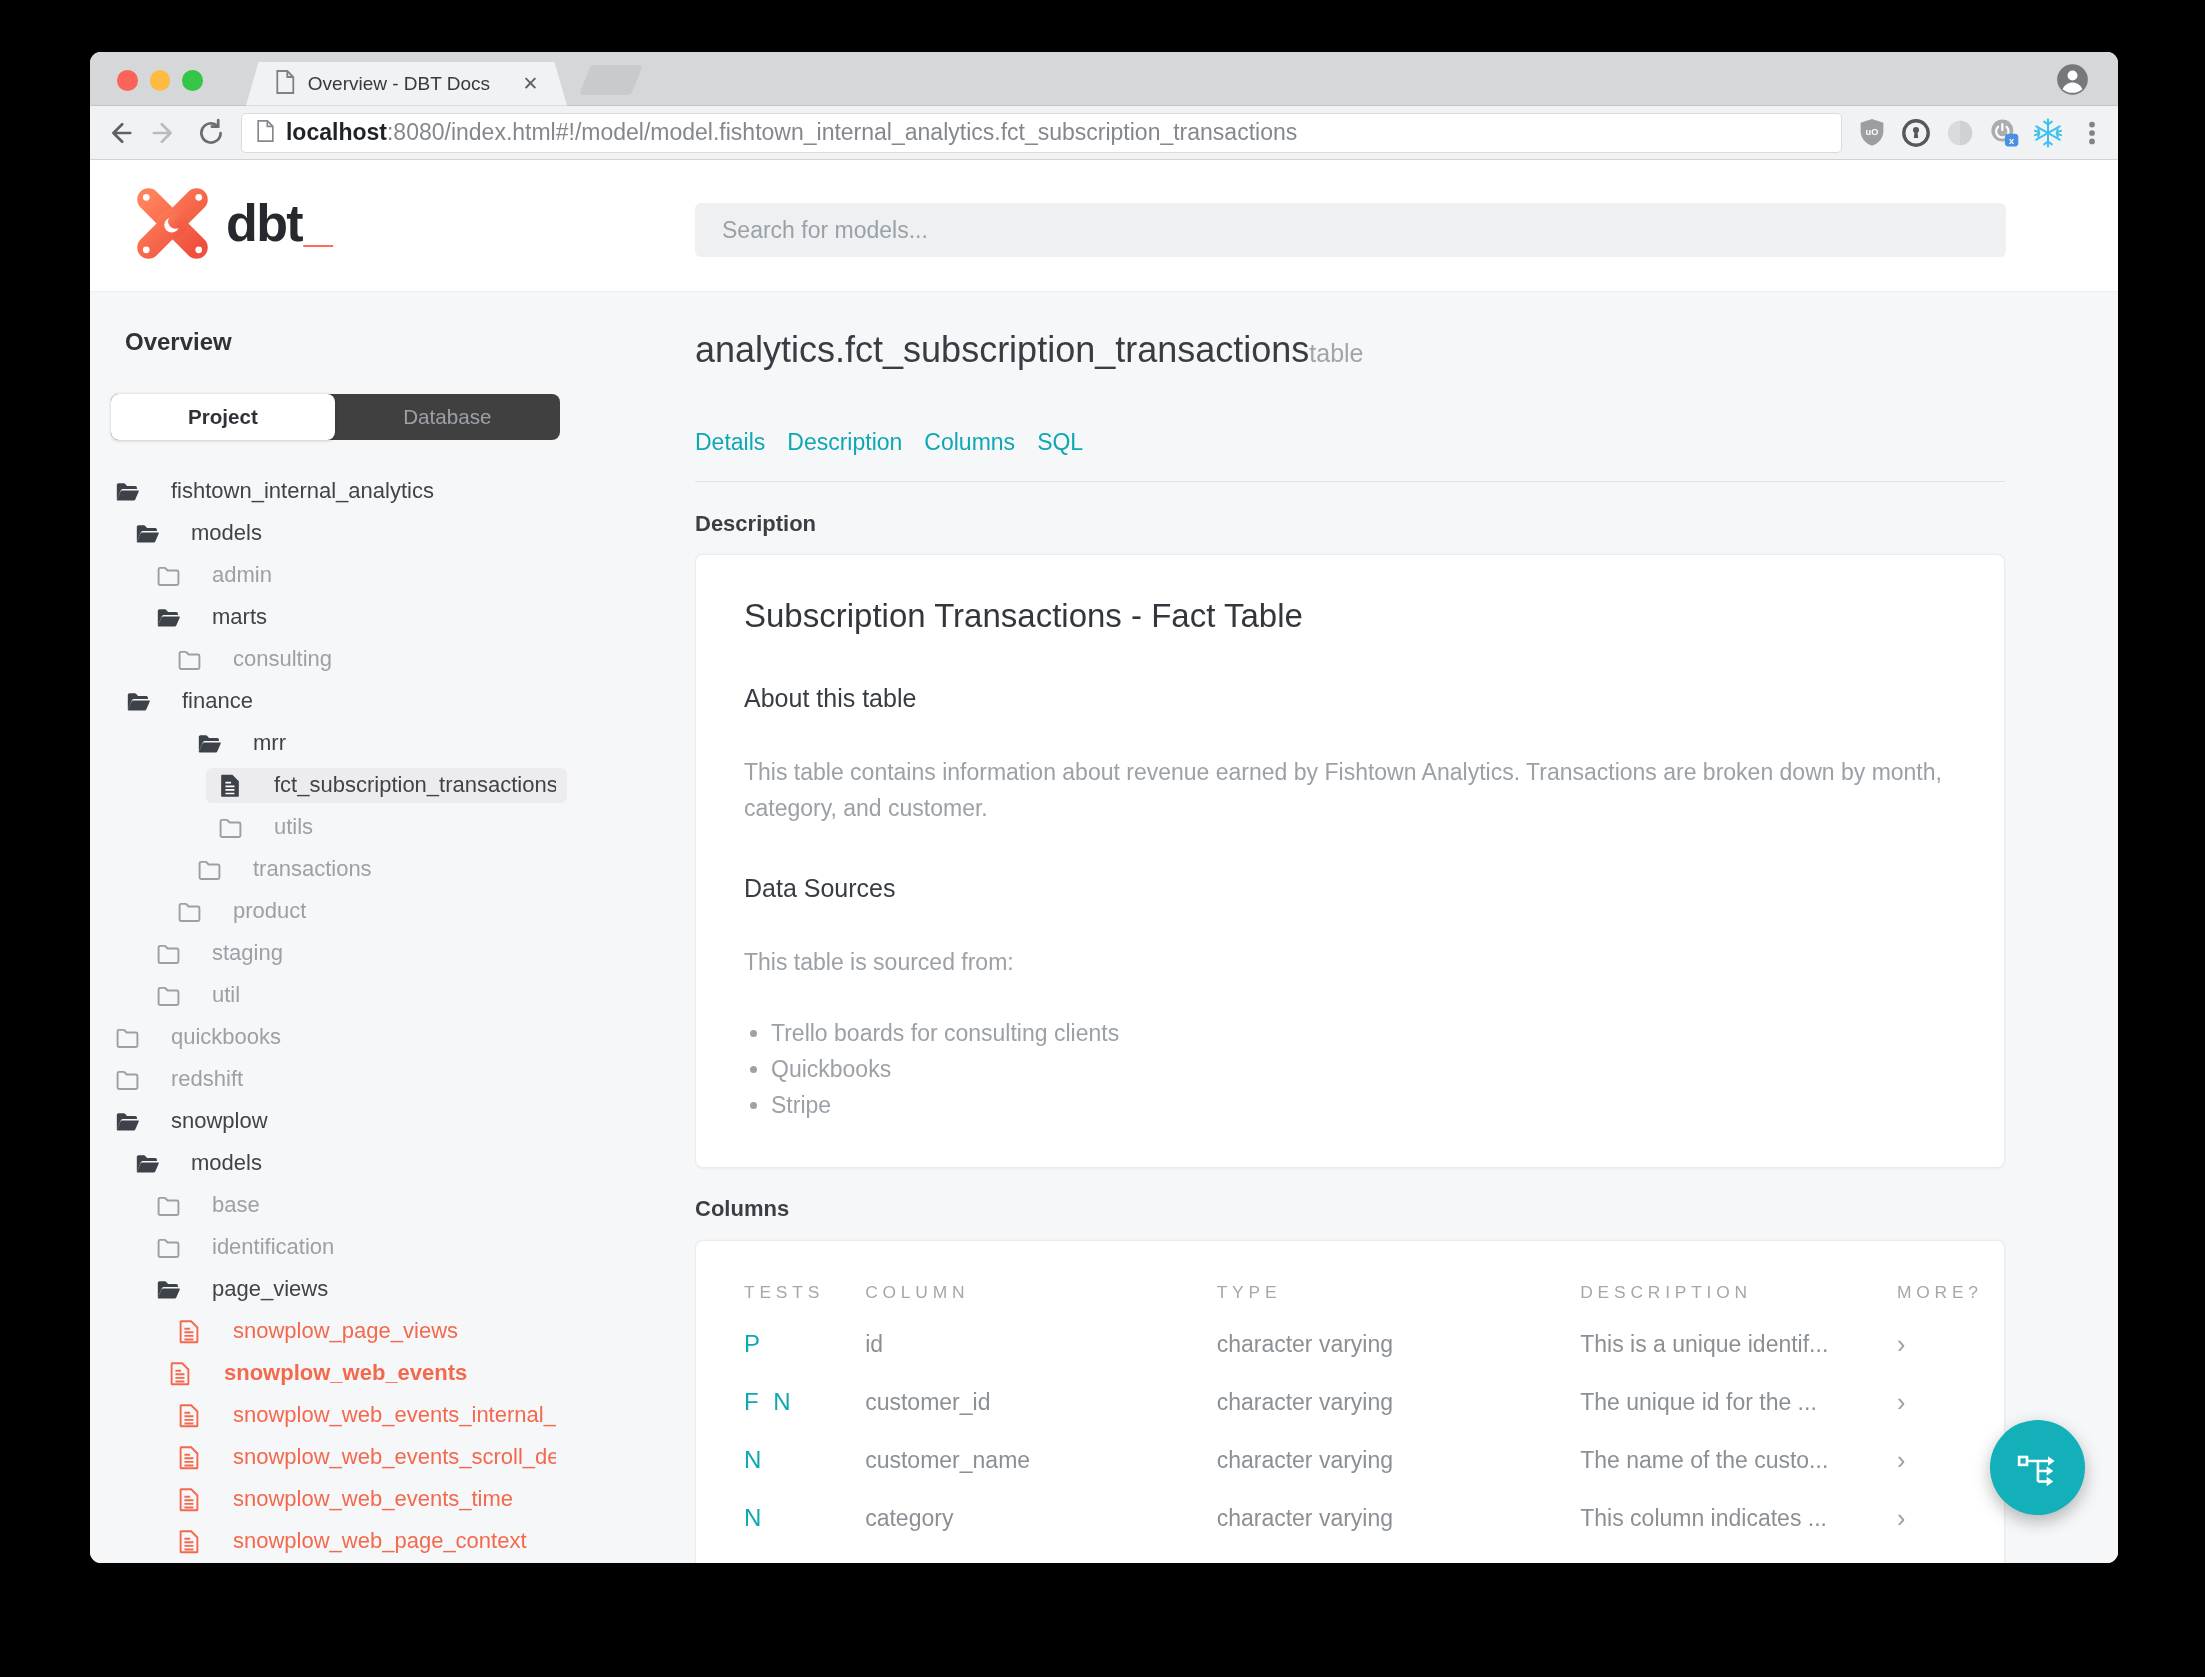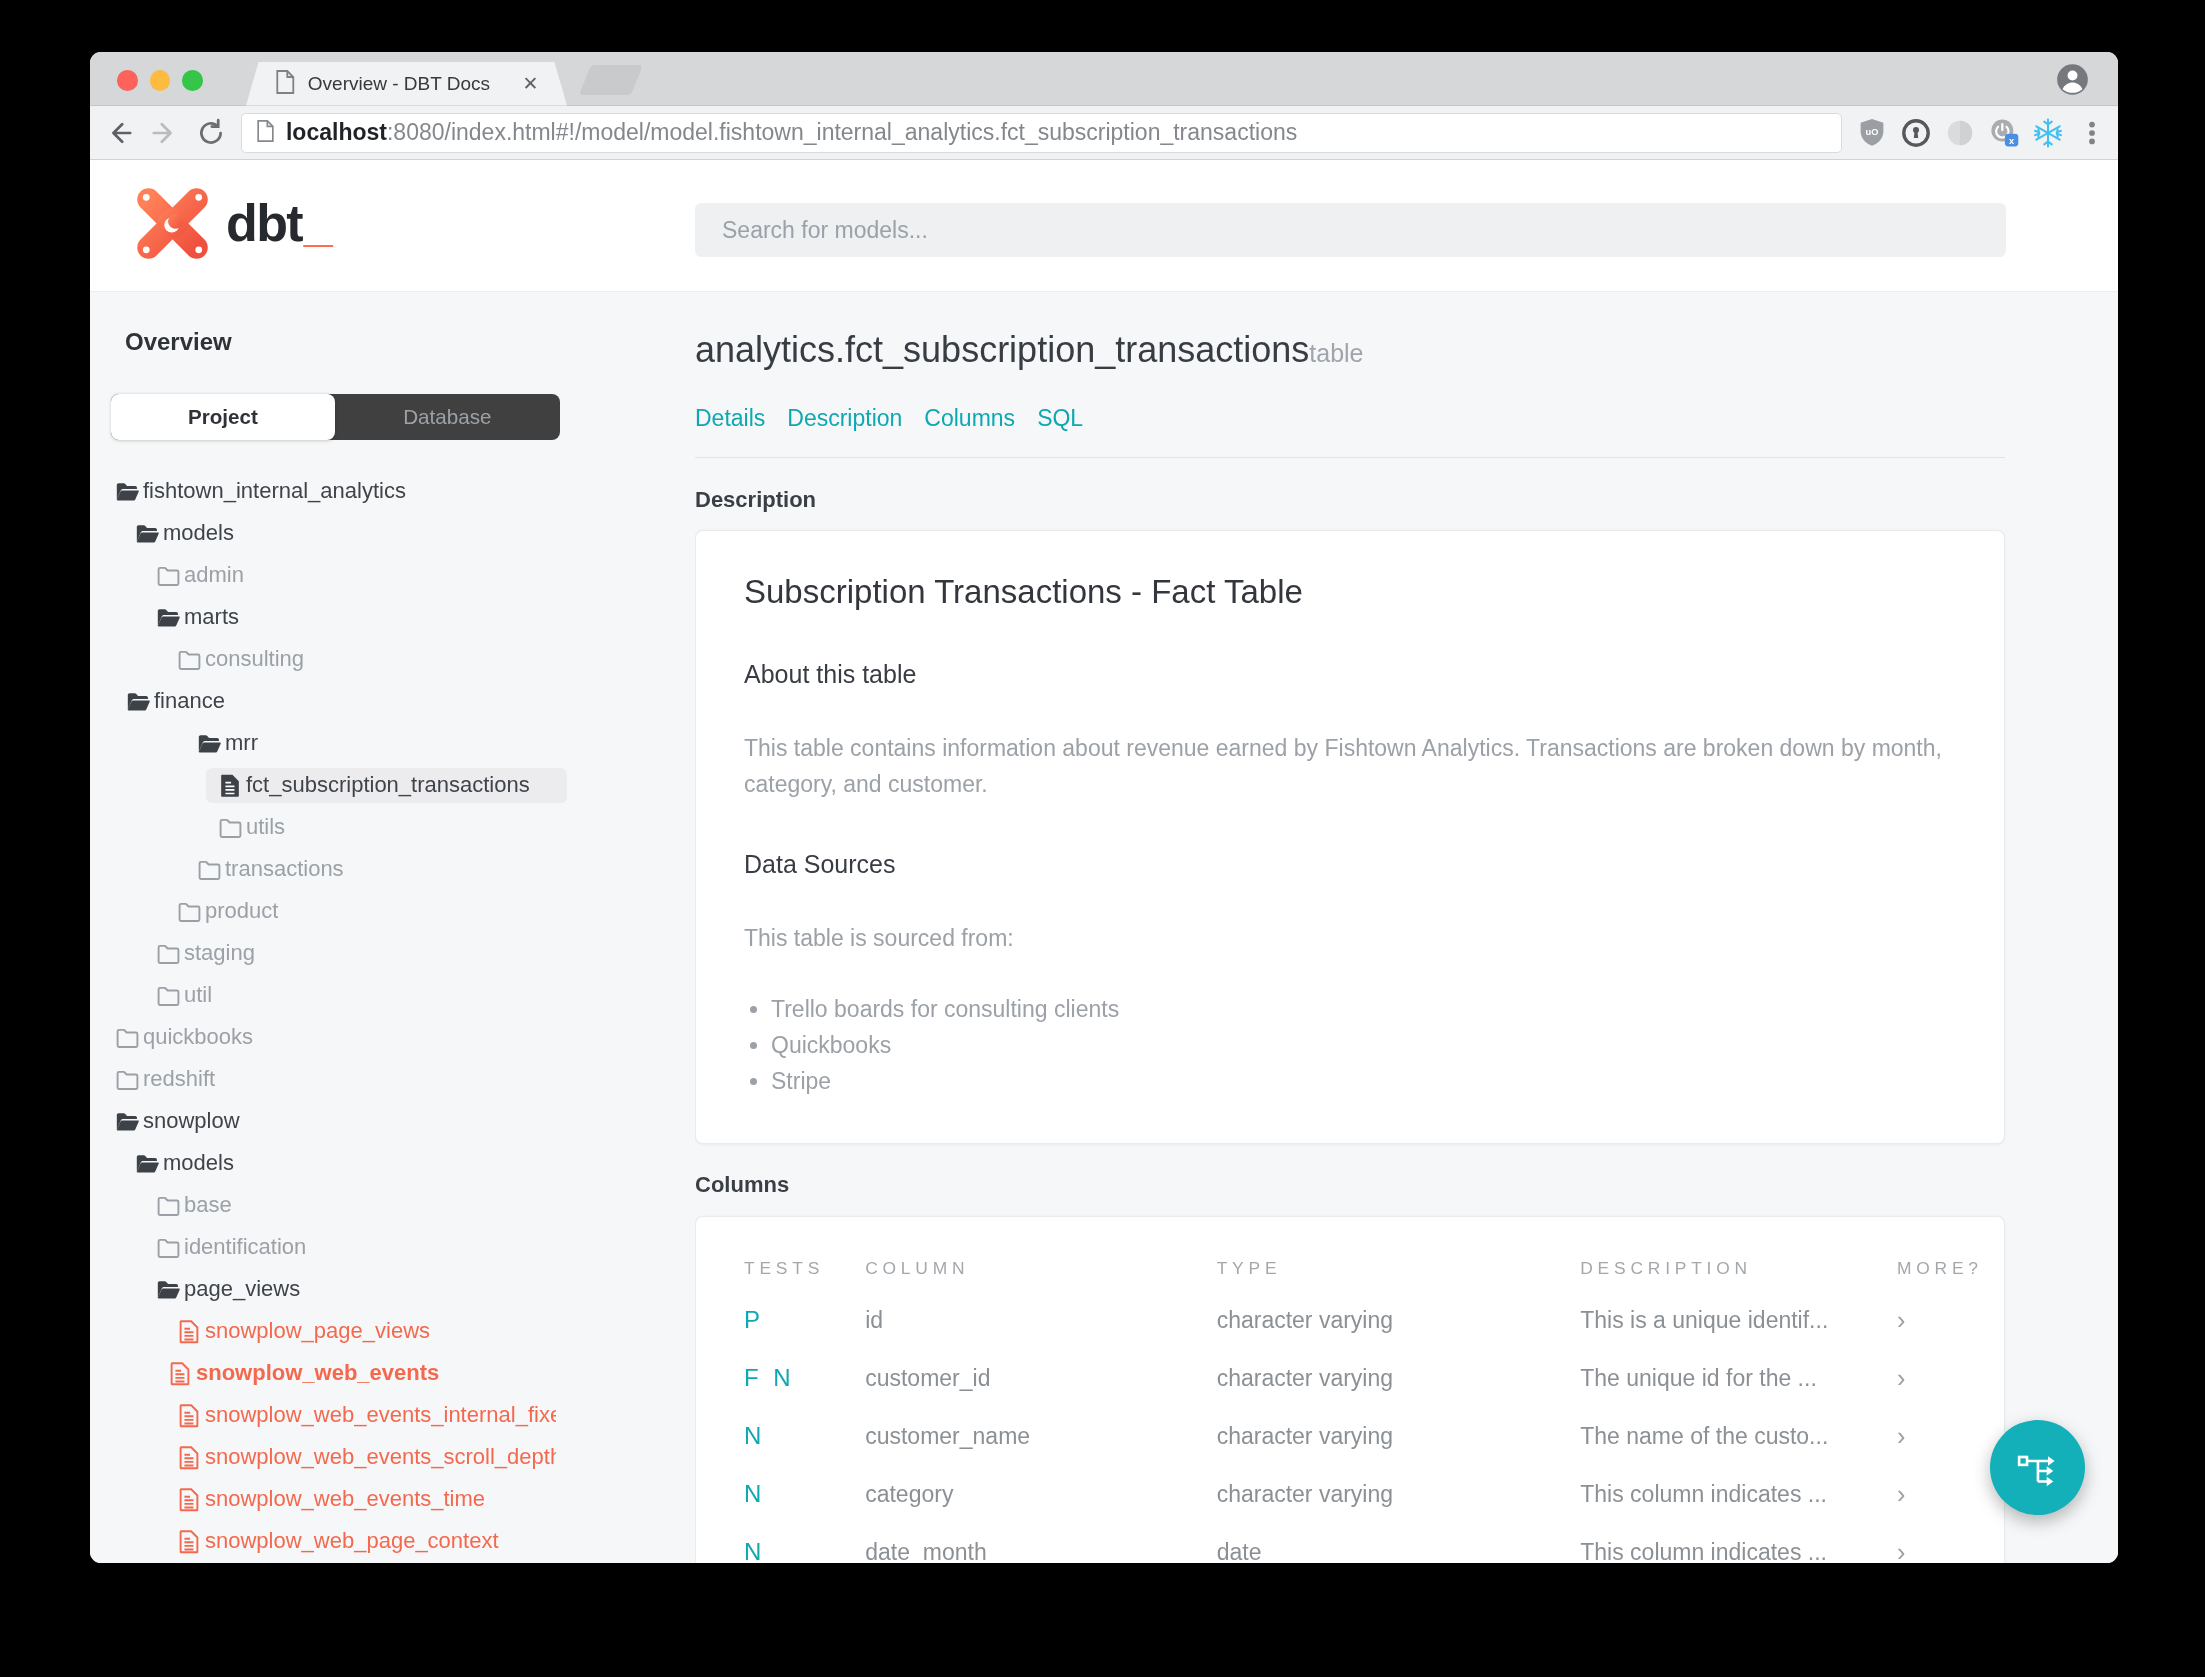--- a/index.html
+++ b/index.html
@@ -52,38 +52,38 @@
 
   
   .sidebar{width:605px;flex:none;overflow:hidden;}
   .sb-title{margin:36px 0 0 35px;font-size:24px;font-weight:700;color:#2f3338;}
   .sb-tabs{margin:38px 0 0 20.6px;width:449px;height:46px;background:#404040;border-radius:8px;display:flex;overflow:visible;}
   .sb-tab{flex:1;display:flex;align-items:center;justify-content:center;font-size:20.6px;}
   .sb-tab.active{background:#fff;color:#2f3338;font-weight:700;border-radius:8px;box-shadow:0 0.8px 3.2px rgba(0,0,0,.18);}
   .sb-tab.inactive{color:#9ba1a7;}
   .tree{margin-top:30px;}
   .tree-row{height:42px;display:flex;align-items:center;}
-  .row-inner{display:flex;align-items:center;gap:2px;padding:4px 11px;border-radius:6.3px;flex:1;margin-right:128px;margin-left:-11px;min-width:0;}
+  .row-inner{display:flex;align-items:center;gap:30px;padding:4px 11px;border-radius:6.3px;flex:1;margin-right:128px;margin-left:-11px;min-width:0;}
   .tree-row.selected .row-inner{background:#ececee;}
   .ticon{width:27px;height:27px;flex:none;display:none;}
   .ticon svg{width:27px;height:27px;display:block;}
   .k-folder-open .i-open{display:block;}
   .k-folder .i-closed{display:block;}
   .k-file-dark .i-filedark{display:block;}
   .k-file-red .i-filered{display:block;}
   .tlabel{font-size:22px;white-space:nowrap;overflow:hidden;}
   .k-folder-open .tlabel,.k-file-dark .tlabel{color:#3f444b;}
   .k-folder .tlabel{color:#9ba1a7;}
   .k-file-red .tlabel{color:var(--red);}
 
   
   .main{flex:1;padding-right:113px;overflow:hidden;}
   .page-title{margin-top:36px;font-size:36px;font-weight:400;color:#383d44;line-height:43px;}
   .page-title .suffix{font-size:25px;color:#a0a5ab;}
-  .model-nav{margin-top:30px;display:flex;gap:22px;}
+  .model-nav{margin-top:54px;display:flex;gap:22px;}
   .model-nav a{font-size:23px;color:var(--teal);text-decoration:none;}
   .nav-divider{margin-top:25px;border-bottom:0.8px solid #e2e4e6;}
   .section-label{margin-top:28.5px;font-size:22px;font-weight:700;color:#3a3f46;}
   .card{margin-top:17.4px;background:#fff;border:0.8px solid var(--cardborder);border-radius:8px;box-shadow:0 0.8px 2.4px rgba(0,0,0,.05);}
   .desc-card{padding:41px 48px 44px 48px;}
   .desc-card h1{font-size:33px;font-weight:400;color:#33373d;line-height:40px;}
   .desc-card h2{font-size:25px;font-weight:400;color:#383d44;margin-top:48px;}
   .desc-card p{font-size:23px;color:#9ba1a7;line-height:36px;margin-top:41px;max-width:1237px;}
   .desc-card ul{margin:35px 0 0 27px;}
   .desc-card li{font-size:23px;color:#9ba1a7;line-height:36px;}

